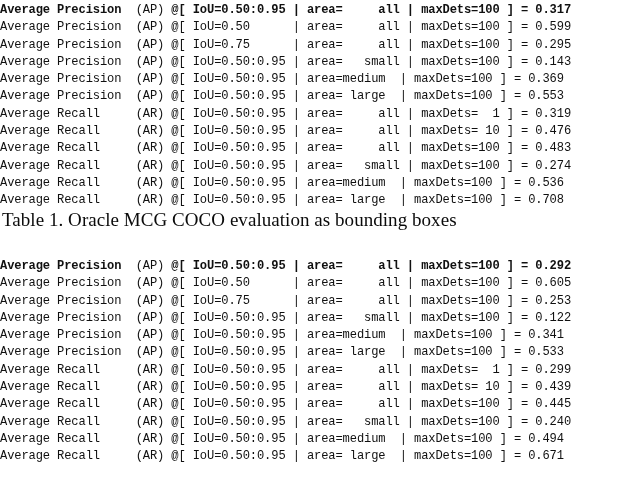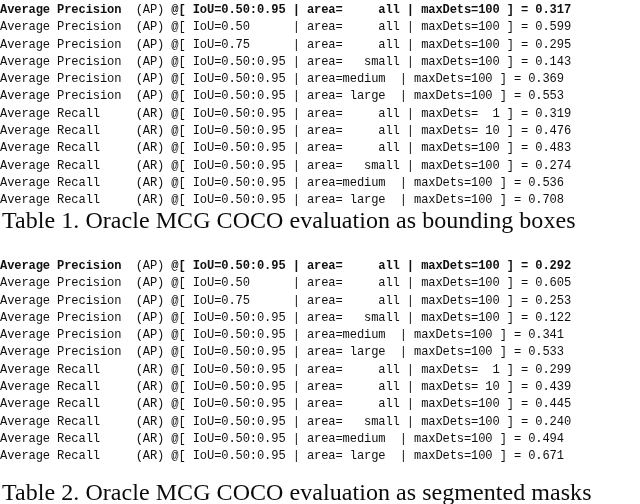--- a/index.html
+++ b/index.html
@@ -46,35 +46,34 @@
   }
   .eval-row .metric-tag {
     font-weight: normal;
   }
 
   
   .caption {
     position: absolute;
     left: 2px;
     font-family: "Liberation Serif", "DejaVu Serif", serif;
-    font-size: 24px;
+    font-size: 19px;
     line-height: 22px;
     color: #0b0b0b;
     white-space: nowrap;
     letter-spacing: 0.05px;
   }
   #caption-1 { top: 209px; }
   #caption-2 { top: 481px; }
 </style>
 </head>
 <body>
 
 <div class="page">
 
   <div class="eval-block" id="eval-block-1"><div class="eval-row bold-row"><span>Average Precision  </span><span class="metric-tag">(AP)</span><span> @[ IoU=0.50:0.95 | area=     all | maxDets=100 ] = 0.317</span></div><div class="eval-row"><span>Average Precision  </span><span class="metric-tag">(AP)</span><span> @[ IoU=0.50      | area=     all | maxDets=100 ] = 0.599</span></div><div class="eval-row"><span>Average Precision  </span><span class="metric-tag">(AP)</span><span> @[ IoU=0.75      | area=     all | maxDets=100 ] = 0.295</span></div><div class="eval-row"><span>Average Precision  </span><span class="metric-tag">(AP)</span><span> @[ IoU=0.50:0.95 | area=   small | maxDets=100 ] = 0.143</span></div><div class="eval-row"><span>Average Precision  </span><span class="metric-tag">(AP)</span><span> @[ IoU=0.50:0.95 | area=medium  | maxDets=100 ] = 0.369</span></div><div class="eval-row"><span>Average Precision  </span><span class="metric-tag">(AP)</span><span> @[ IoU=0.50:0.95 | area= large  | maxDets=100 ] = 0.553</span></div><div class="eval-row"><span>Average Recall     </span><span class="metric-tag">(AR)</span><span> @[ IoU=0.50:0.95 | area=     all | maxDets=  1 ] = 0.319</span></div><div class="eval-row"><span>Average Recall     </span><span class="metric-tag">(AR)</span><span> @[ IoU=0.50:0.95 | area=     all | maxDets= 10 ] = 0.476</span></div><div class="eval-row"><span>Average Recall     </span><span class="metric-tag">(AR)</span><span> @[ IoU=0.50:0.95 | area=     all | maxDets=100 ] = 0.483</span></div><div class="eval-row"><span>Average Recall     </span><span class="metric-tag">(AR)</span><span> @[ IoU=0.50:0.95 | area=   small | maxDets=100 ] = 0.274</span></div><div class="eval-row"><span>Average Recall     </span><span class="metric-tag">(AR)</span><span> @[ IoU=0.50:0.95 | area=medium  | maxDets=100 ] = 0.536</span></div><div class="eval-row"><span>Average Recall     </span><span class="metric-tag">(AR)</span><span> @[ IoU=0.50:0.95 | area= large  | maxDets=100 ] = 0.708</span></div></div>
 
   <div class="caption" id="caption-1">Table 1. Oracle MCG COCO evaluation as bounding boxes</div>
 
   <div class="eval-block" id="eval-block-2"><div class="eval-row bold-row"><span>Average Precision  </span><span class="metric-tag">(AP)</span><span> @[ IoU=0.50:0.95 | area=     all | maxDets=100 ] = 0.292</span></div><div class="eval-row"><span>Average Precision  </span><span class="metric-tag">(AP)</span><span> @[ IoU=0.50      | area=     all | maxDets=100 ] = 0.605</span></div><div class="eval-row"><span>Average Precision  </span><span class="metric-tag">(AP)</span><span> @[ IoU=0.75      | area=     all | maxDets=100 ] = 0.253</span></div><div class="eval-row"><span>Average Precision  </span><span class="metric-tag">(AP)</span><span> @[ IoU=0.50:0.95 | area=   small | maxDets=100 ] = 0.122</span></div><div class="eval-row"><span>Average Precision  </span><span class="metric-tag">(AP)</span><span> @[ IoU=0.50:0.95 | area=medium  | maxDets=100 ] = 0.341</span></div><div class="eval-row"><span>Average Precision  </span><span class="metric-tag">(AP)</span><span> @[ IoU=0.50:0.95 | area= large  | maxDets=100 ] = 0.533</span></div><div class="eval-row"><span>Average Recall     </span><span class="metric-tag">(AR)</span><span> @[ IoU=0.50:0.95 | area=     all | maxDets=  1 ] = 0.299</span></div><div class="eval-row"><span>Average Recall     </span><span class="metric-tag">(AR)</span><span> @[ IoU=0.50:0.95 | area=     all | maxDets= 10 ] = 0.439</span></div><div class="eval-row"><span>Average Recall     </span><span class="metric-tag">(AR)</span><span> @[ IoU=0.50:0.95 | area=     all | maxDets=100 ] = 0.445</span></div><div class="eval-row"><span>Average Recall     </span><span class="metric-tag">(AR)</span><span> @[ IoU=0.50:0.95 | area=   small | maxDets=100 ] = 0.240</span></div><div class="eval-row"><span>Average Recall     </span><span class="metric-tag">(AR)</span><span> @[ IoU=0.50:0.95 | area=medium  | maxDets=100 ] = 0.494</span></div><div class="eval-row"><span>Average Recall     </span><span class="metric-tag">(AR)</span><span> @[ IoU=0.50:0.95 | area= large  | maxDets=100 ] = 0.671</span></div></div>
 
-  <div class="caption" id="caption-2">Table 2. Oracle MCG COCO evaluation as segmented masks</div>
 
 </div>
 
 </body></html>

